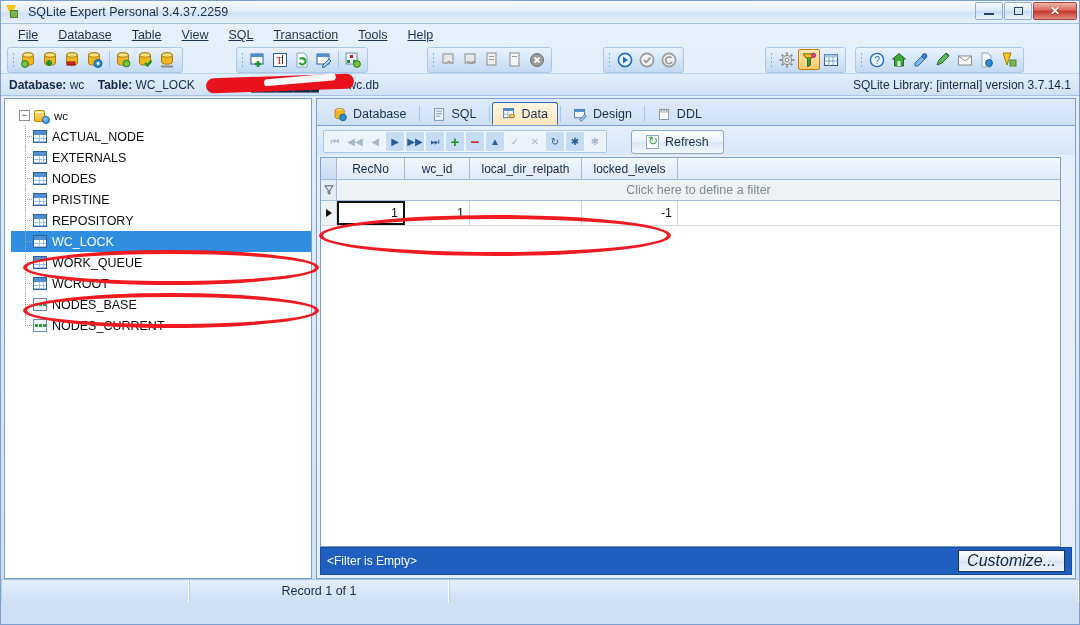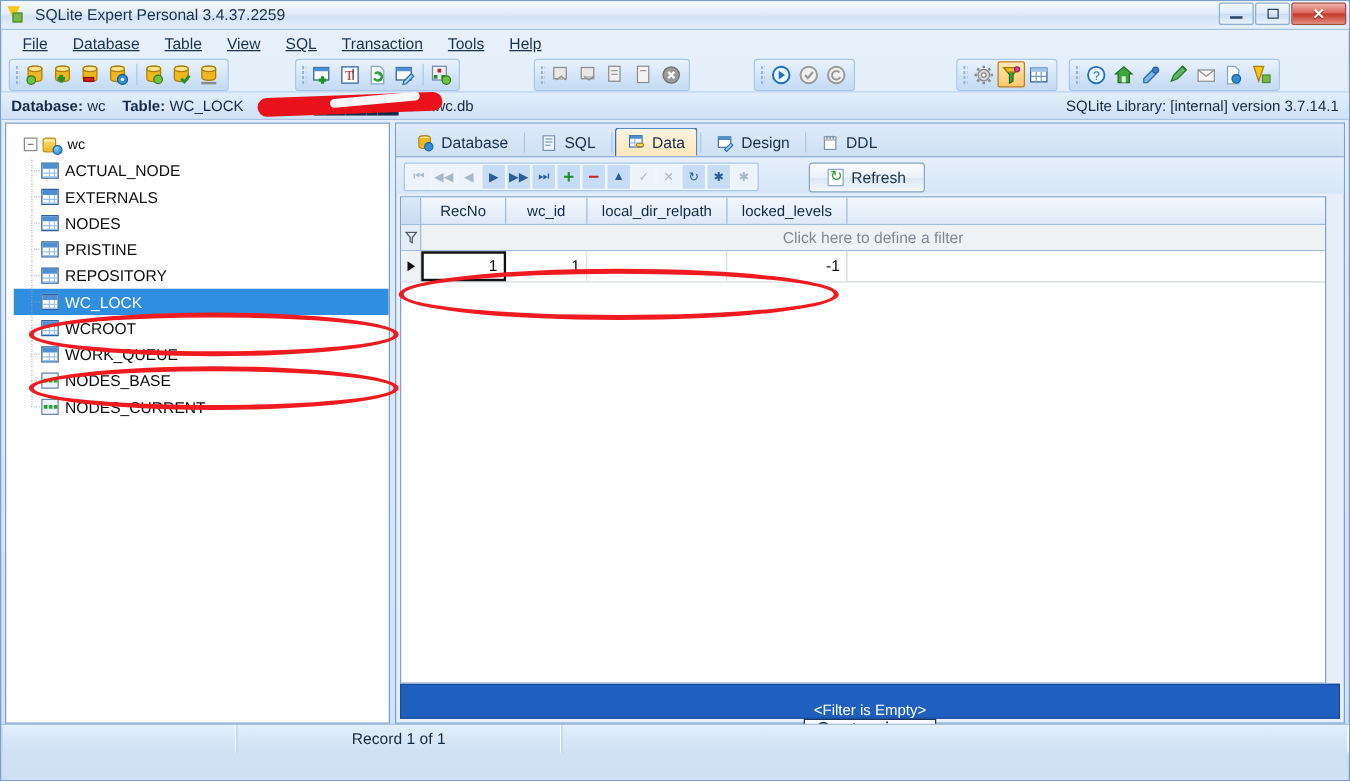--- a/index.html
+++ b/index.html
@@ -135,21 +135,21 @@
 
   .gridtools{height:27px;display:flex;align-items:center;padding:2px 6px 0 6px;gap:0;
      background:linear-gradient(to bottom,#e6effa,#d7e6f7);}
   .nav-group{display:flex;align-items:center;border:1px solid #a9c7e7;border-radius:2px;
      background:#eff5fd;height:21px;padding:0 1px;}
   .nav-btn{width:18px;height:19px;display:flex;align-items:center;justify-content:center;
      font-size:10px;color:#2b5d95;background:#c6dcf4;margin:0 1px;border-radius:1px;}
   .nav-btn.dim{background:#edf3fa;color:#a9b8c8;}
   .nav-btn.plus{color:#1f8f2a;font-size:15px;font-weight:bold;}
   .nav-btn.minus{color:#cf2222;font-size:15px;font-weight:bold;}
-  .refresh-btn{margin-left:40px;height:22px;display:flex;align-items:center;gap:6px;
+  .refresh-btn{margin-left:24px;height:22px;display:flex;align-items:center;gap:6px;
      padding:0 14px;border:1px solid #8aa8c8;border-radius:3px;
      background:linear-gradient(to bottom,#fdfefe,#eaf1f9 50%,#dbe6f3 51%,#f2f7fc);
      font-size:12.5px;color:#1b3350;}
   .refresh-ico{width:13px;height:14px;background:#fff;border:1px solid #8aa8c8;position:relative;box-sizing:border-box;}
   .refresh-ico:after{content:"\21BB";position:absolute;left:1px;top:-2px;font-size:12px;color:#2f9e3a;}
 
   
   .gridwrap{flex:1;margin:2px 14px 0 3px;border:1px solid #7ba0cd;background:#fff;
      position:relative;overflow:hidden;}
   .grid-head{display:flex;height:21px;background:linear-gradient(to bottom,#f2f7fd,#dfeaf7);
@@ -168,21 +168,21 @@
   .row-ind .arrow{width:0;height:0;border-top:4px solid transparent;border-bottom:4px solid transparent;
      border-left:6px solid #101010;}
   .dc{border-right:1px solid #cfd8e0;display:flex;align-items:center;justify-content:flex-end;
      padding-right:5px;font-size:12.5px;color:#101010;box-sizing:border-box;background:#fff;}
   .dc.sel{border:2px solid #111;}
   .watermark{position:absolute;left:120px;top:135px;font-family:"Liberation Serif",serif;
      font-size:17px;color:#e2e2e2;letter-spacing:1.5px;}
 
   .filterbar{height:26px;background:#1f5fbf;display:flex;align-items:center;
      justify-content:space-between;padding:13px 6px;margin:0 3px 3px 3px;
-     border:1px solid #174c9c;box-sizing:border-box;flex-direction:column;}
+     border:1px solid #174c9c;box-sizing:border-box;}
   .filterbar .ftext{color:#fff;font-size:12px;}
   .customize{height:20px;display:flex;align-items:center;padding:0 8px;font-size:16px;color:#10263f;
      border:1px solid #16365f;background:linear-gradient(to bottom,#fbfcfe,#e7eef8 50%,#d8e3f1 51%,#f1f5fb);font-style:italic;}
 
   
   .statusbar{height:22px;display:flex;align-items:center;
      background:linear-gradient(to bottom,#e3eefb,#cfe0f4);
      border-top:1px solid #a7c3e4;position:relative;}
   .status-cell{border-left:1px solid #b9d0ea;border-right:1px solid #ffffff;height:100%;
      display:flex;align-items:center;justify-content:center;font-size:12.5px;color:#132b47;}
@@ -559,32 +559,32 @@
         </div>
         <div class="tnode child">
           <span class="elbow"></span>
           <span class="tbl-ico">
               <span class="hdr"></span>
               <span class="g1"></span>
               <span class="g2"></span>
               <span class="v"></span>
               <span class="v v2"></span>
             </span>
-          <span class="lbl">WCROOT</span>
+          <span class="lbl">WORK_QUEUE</span>
         </div>
         <div class="tnode child">
           <span class="elbow"></span>
           <span class="tbl-ico">
               <span class="hdr"></span>
               <span class="g1"></span>
               <span class="g2"></span>
               <span class="v"></span>
               <span class="v v2"></span>
             </span>
-          <span class="lbl">WORK_QUEUE</span>
+          <span class="lbl">WCROOT</span>
         </div>
         <div class="tnode child">
           <span class="elbow"></span>
           <span class="view-ico">
               <span class="dotrow">
                 <i></i>
                 <i></i>
                 <i></i>
               </span>
             </span>

